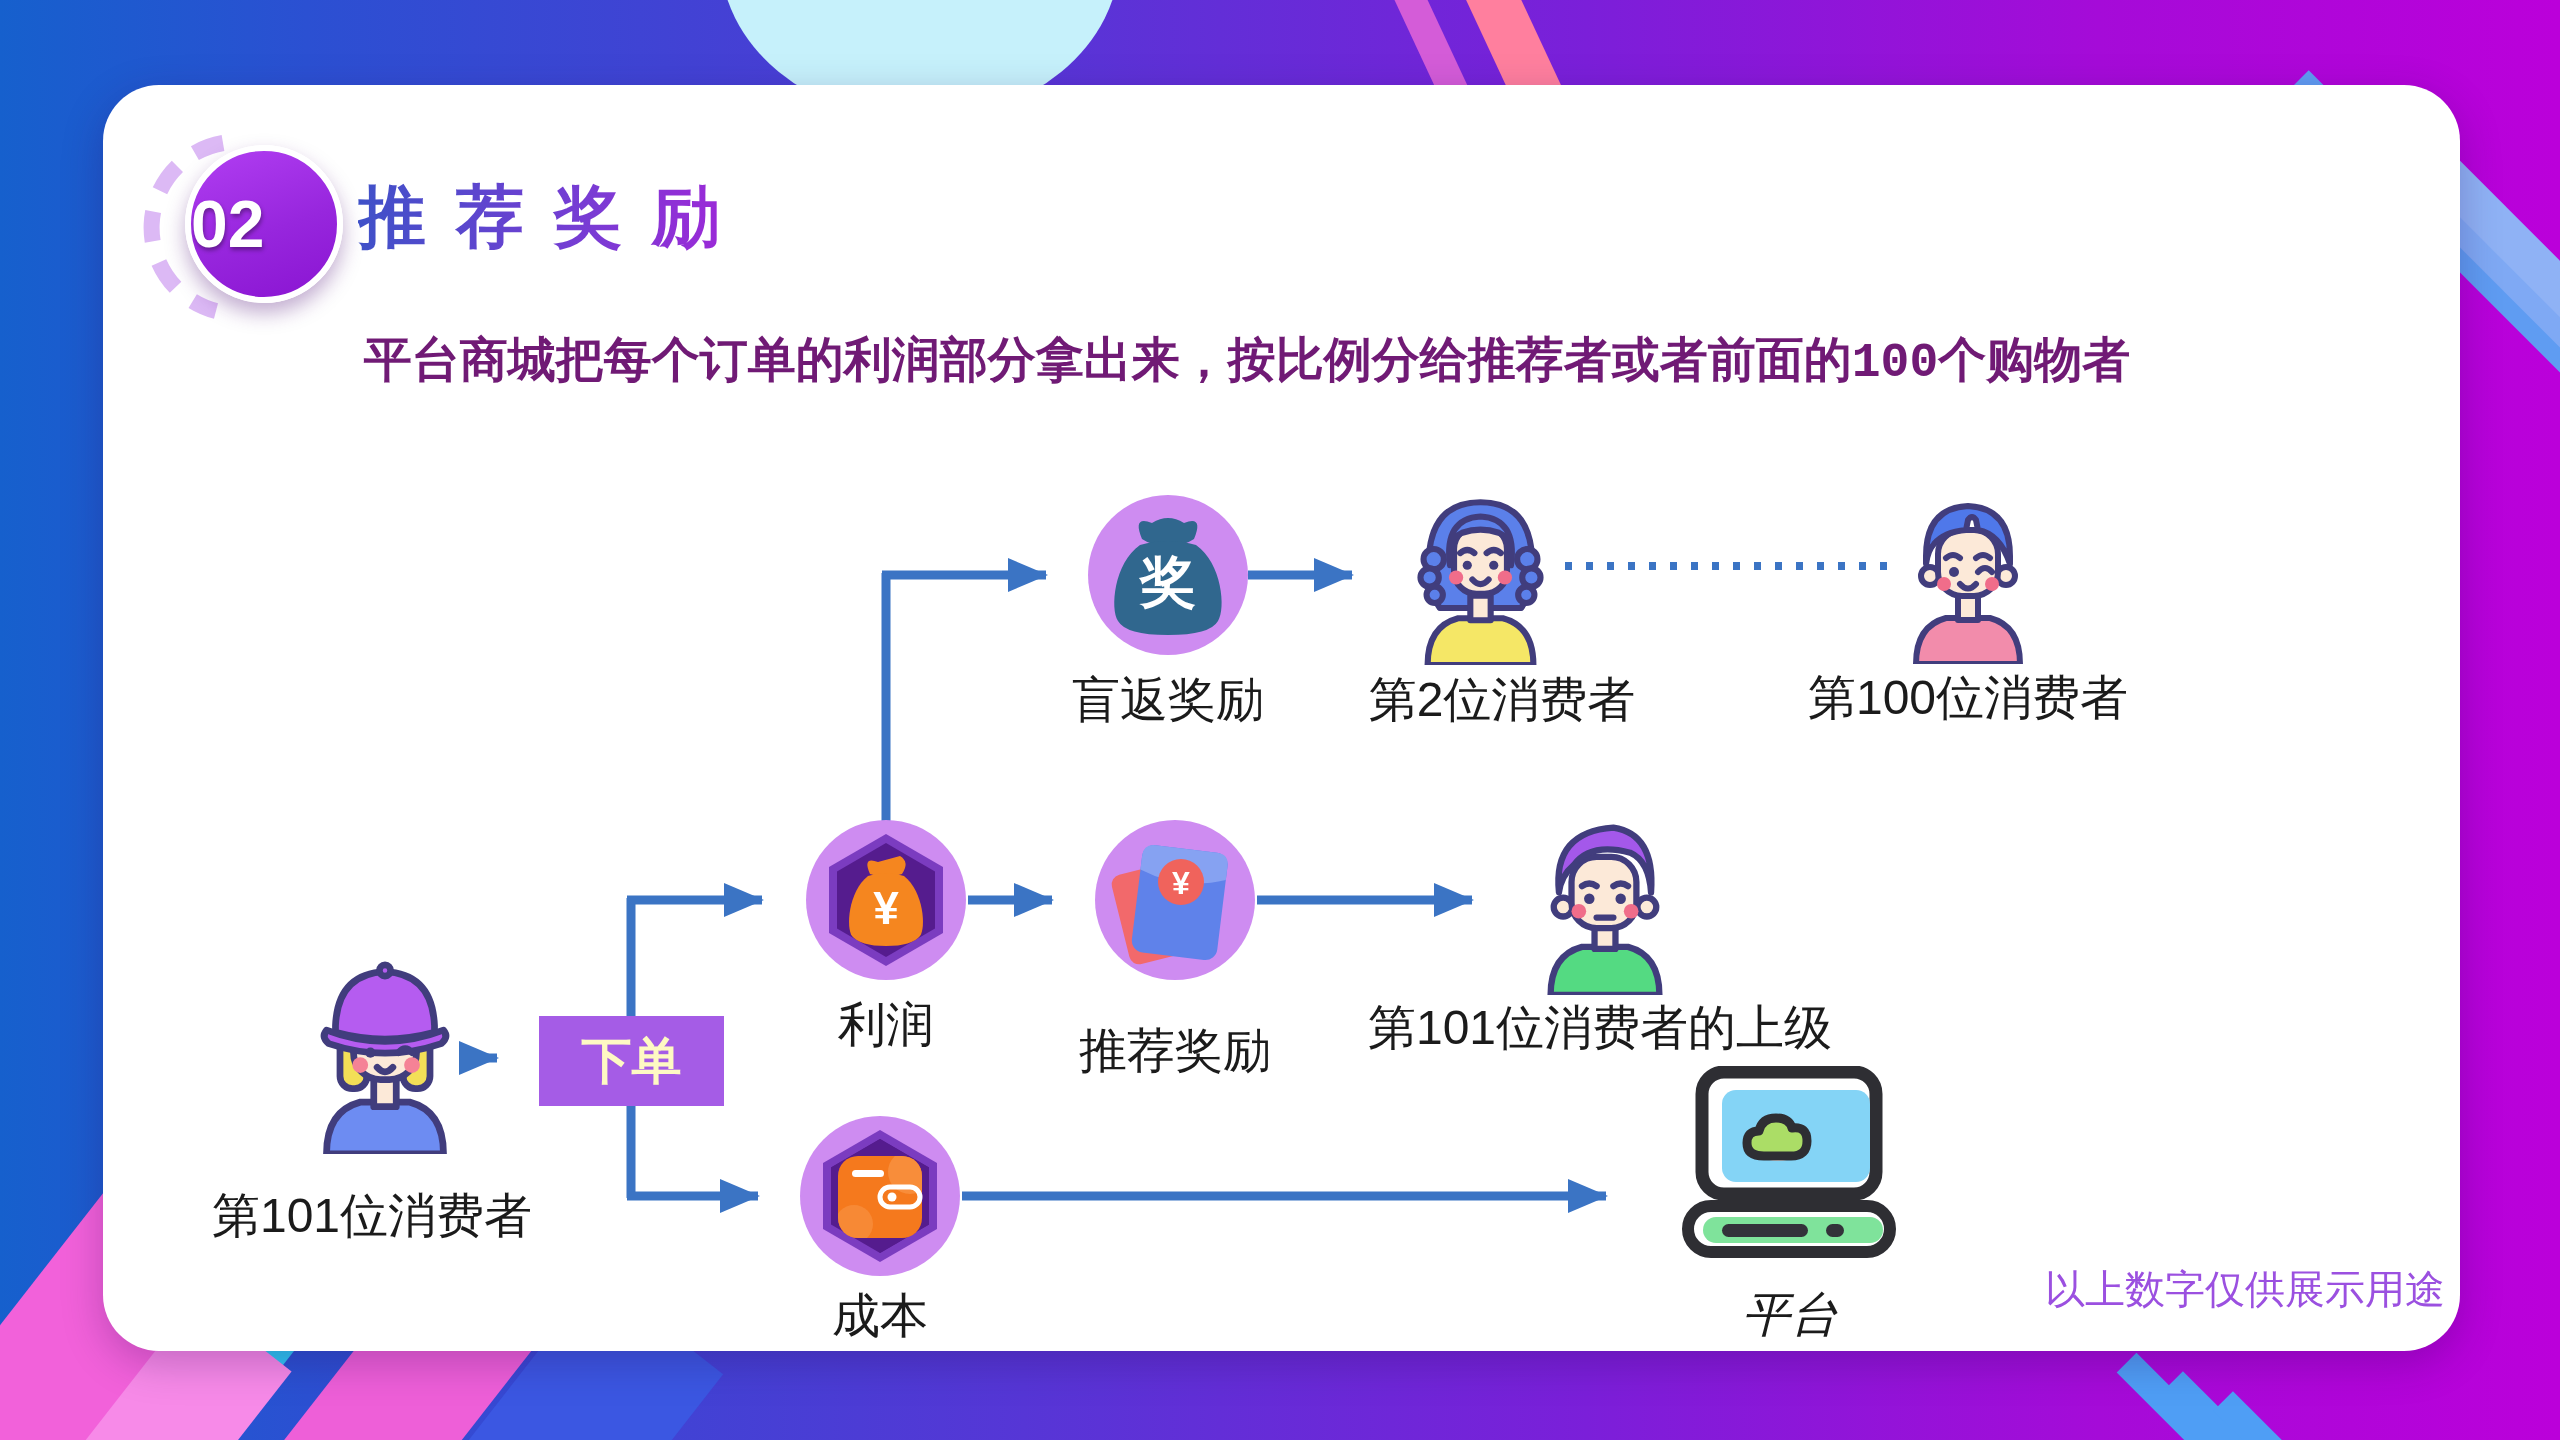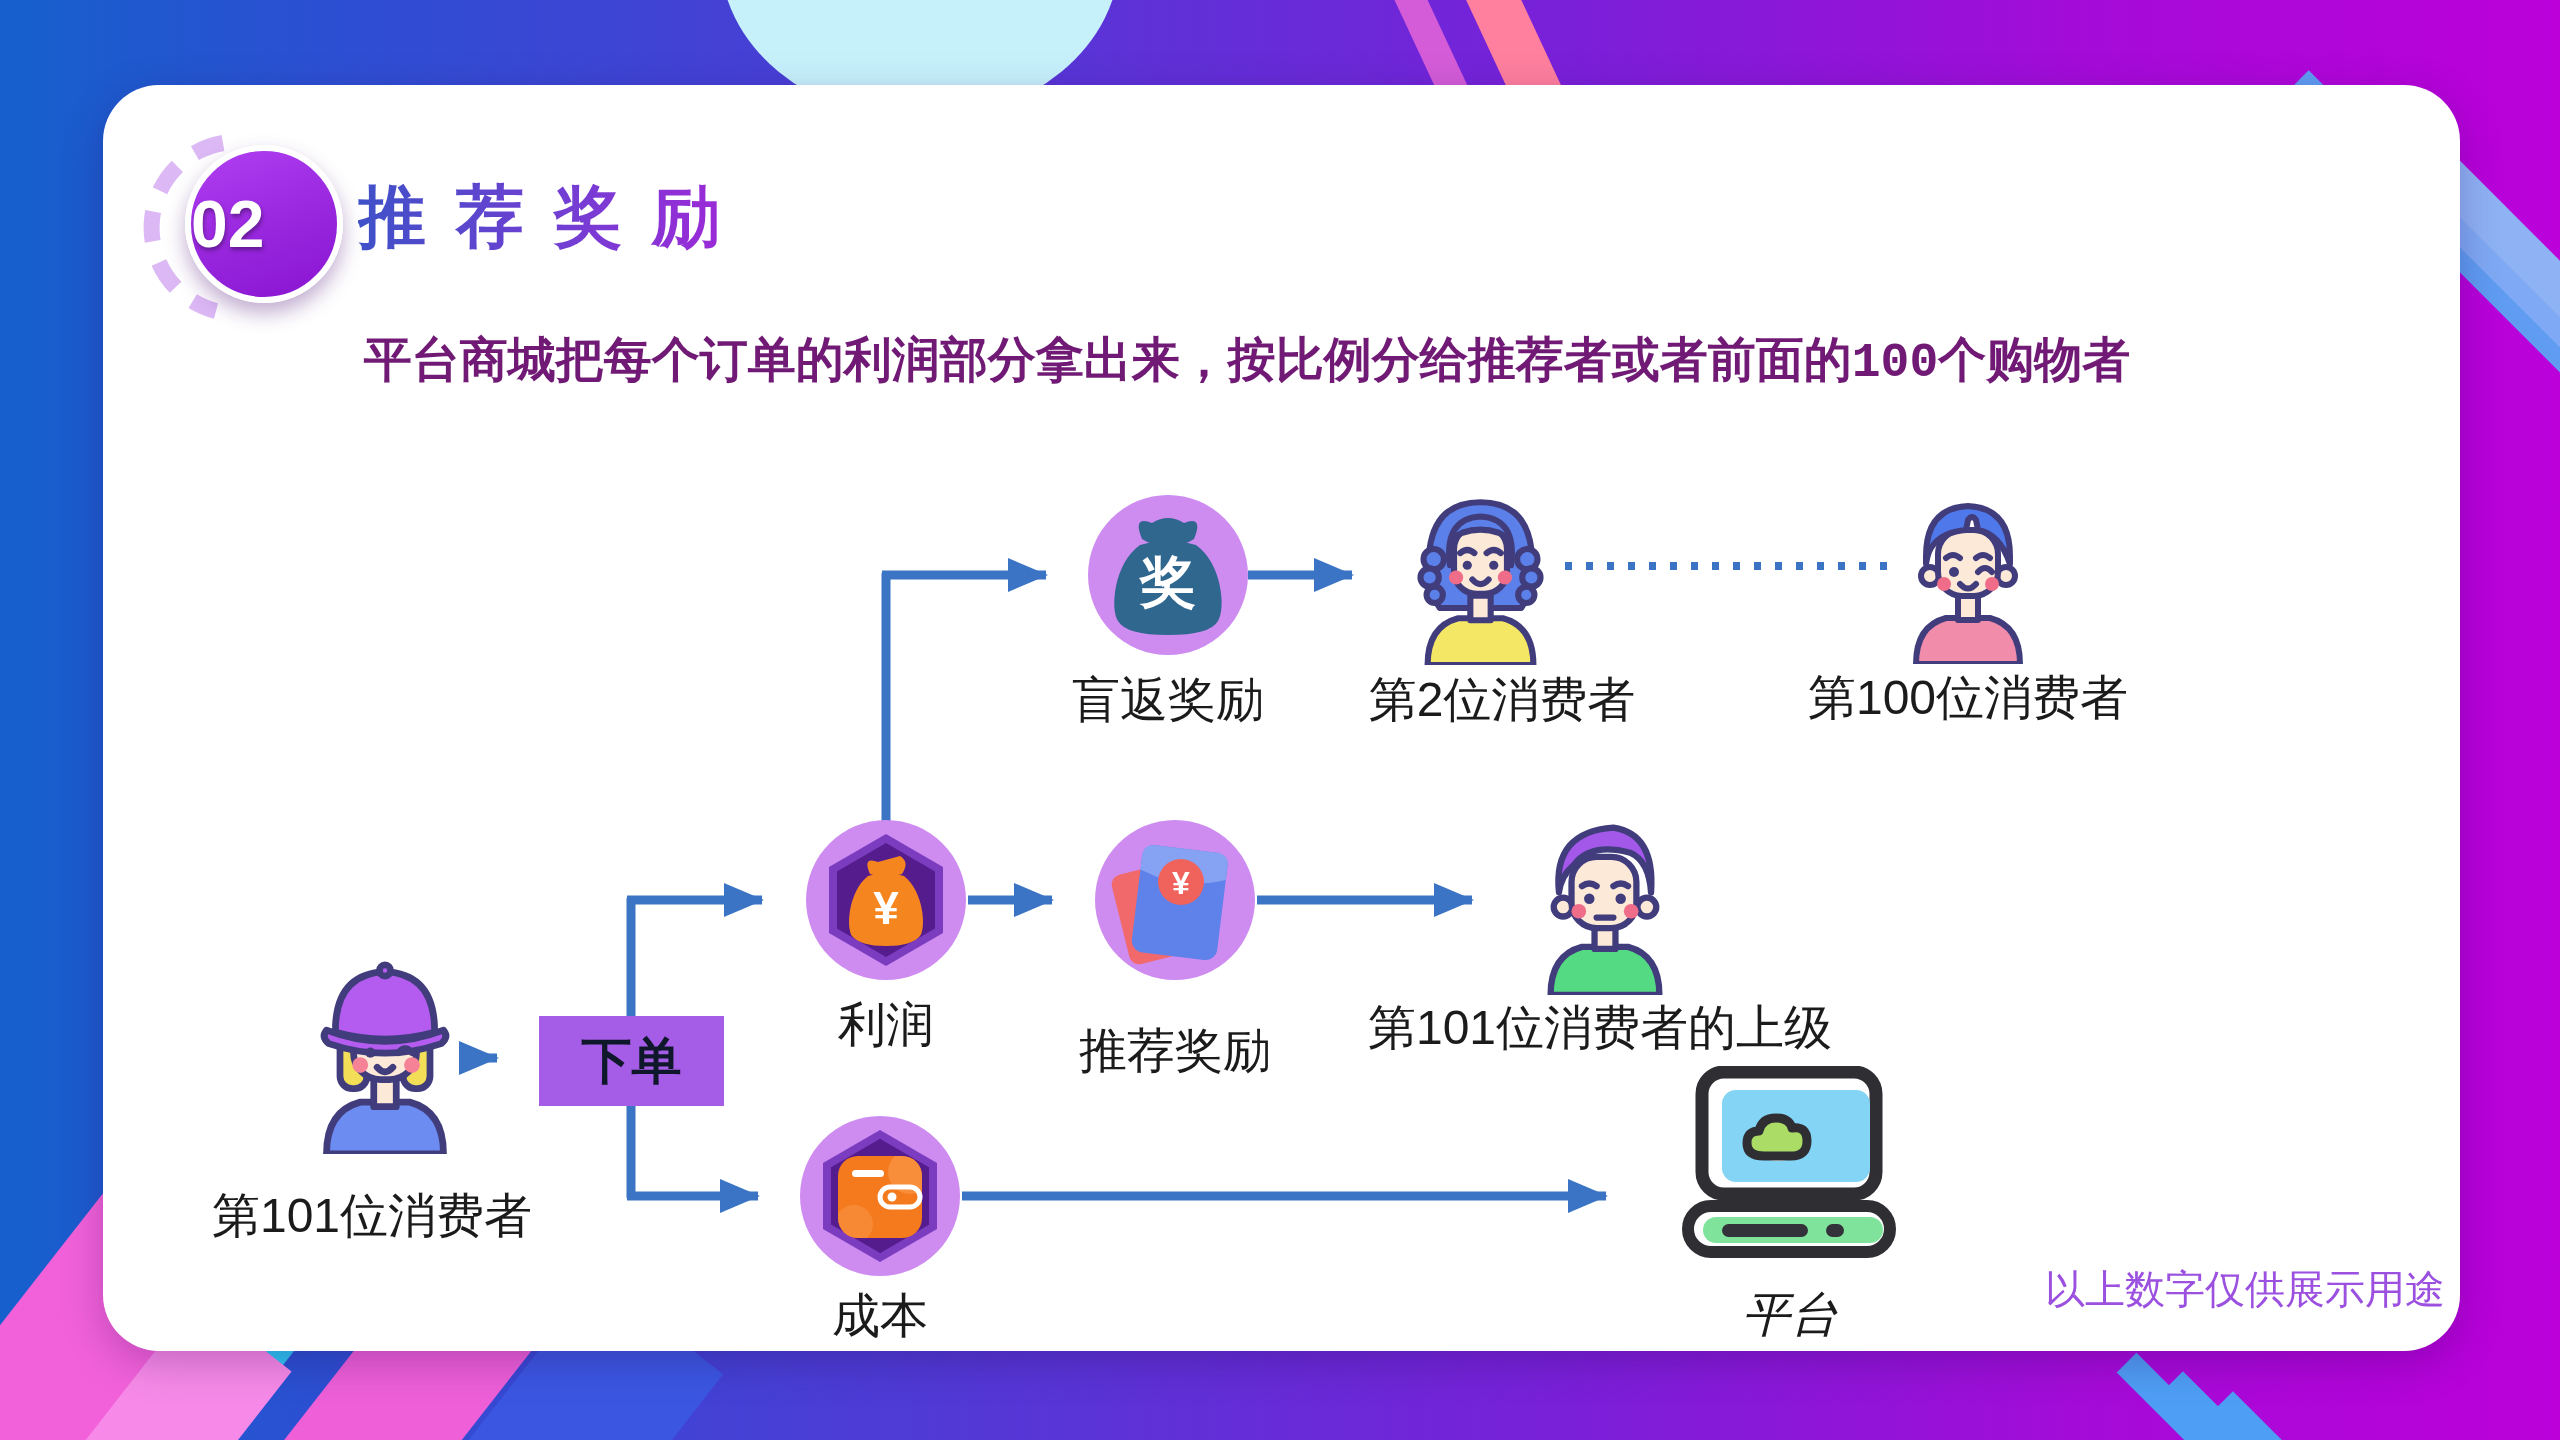--- a/index.html
+++ b/index.html
@@ -35,21 +35,21 @@
     font-size:48px;font-weight:bold;color:#701a75;white-space:nowrap;font-family:Liberation Mono, monospace;
   }
   .arrows{position:absolute;left:0;top:0;z-index:2;}
   .node{position:absolute;z-index:3;}
   .label{
     position:absolute;z-index:3;transform:translateX(-50%);
     font-size:48px;color:#1b1b1b;white-space:nowrap;text-align:center;
   }
   .order-btn{
     position:absolute;left:539px;top:1016px;width:185px;height:90px;z-index:3;
-    background:#a55ce6;color:#0f172a;font-size:50px;font-weight:bold;
+    background:#a55ce6;color:#fef9c3;font-size:50px;font-weight:bold;
     display:flex;align-items:center;justify-content:center;
   }
   .disclaimer{
     position:absolute;right:115px;top:1262px;z-index:3;
     font-size:40px;color:#9b50e0;white-space:nowrap;
   }
 </style>
 </head>
 <body>
 

